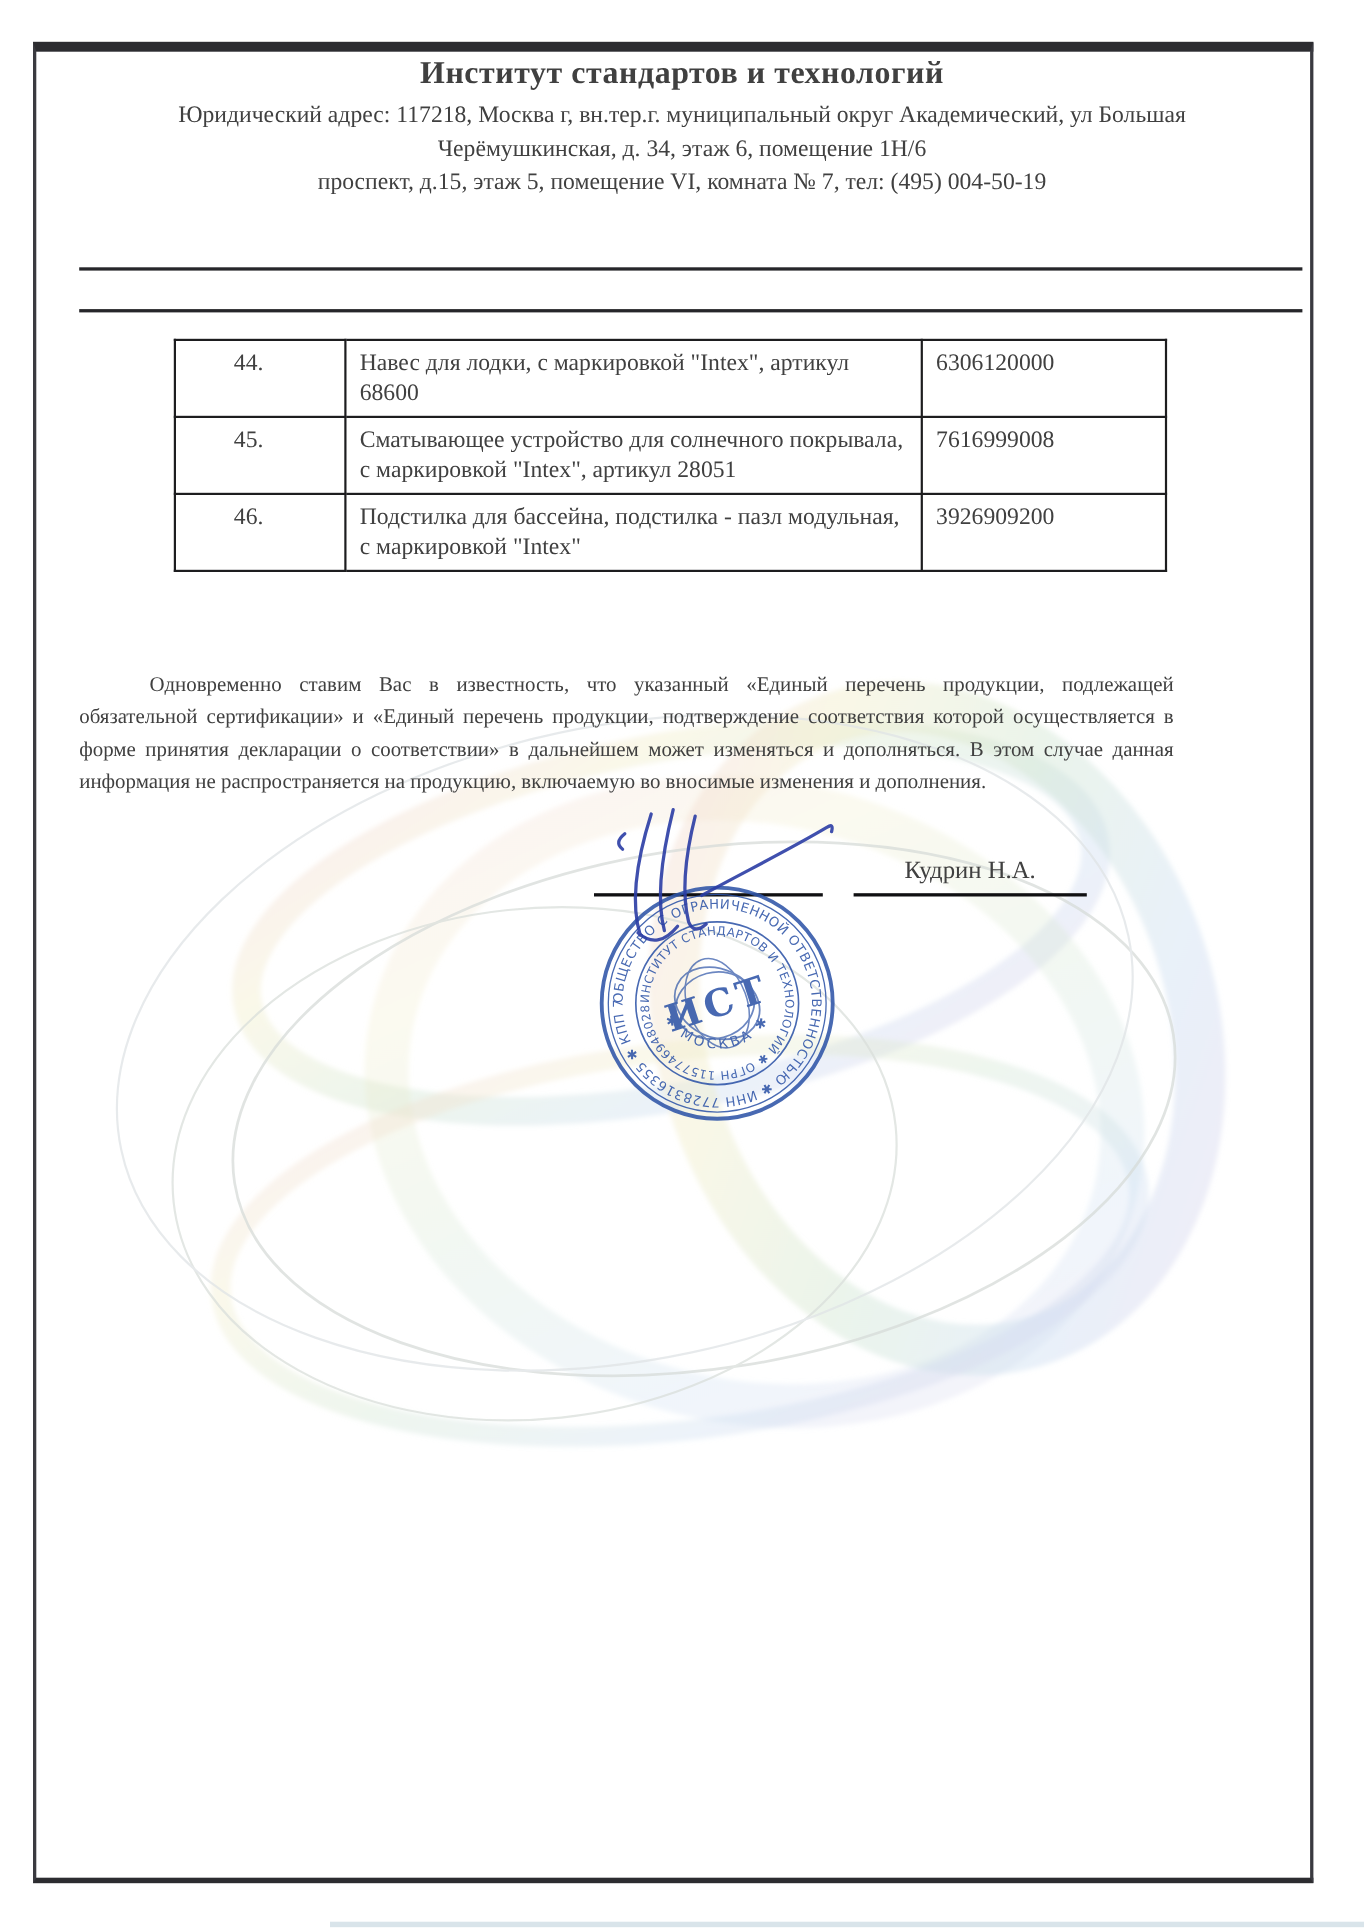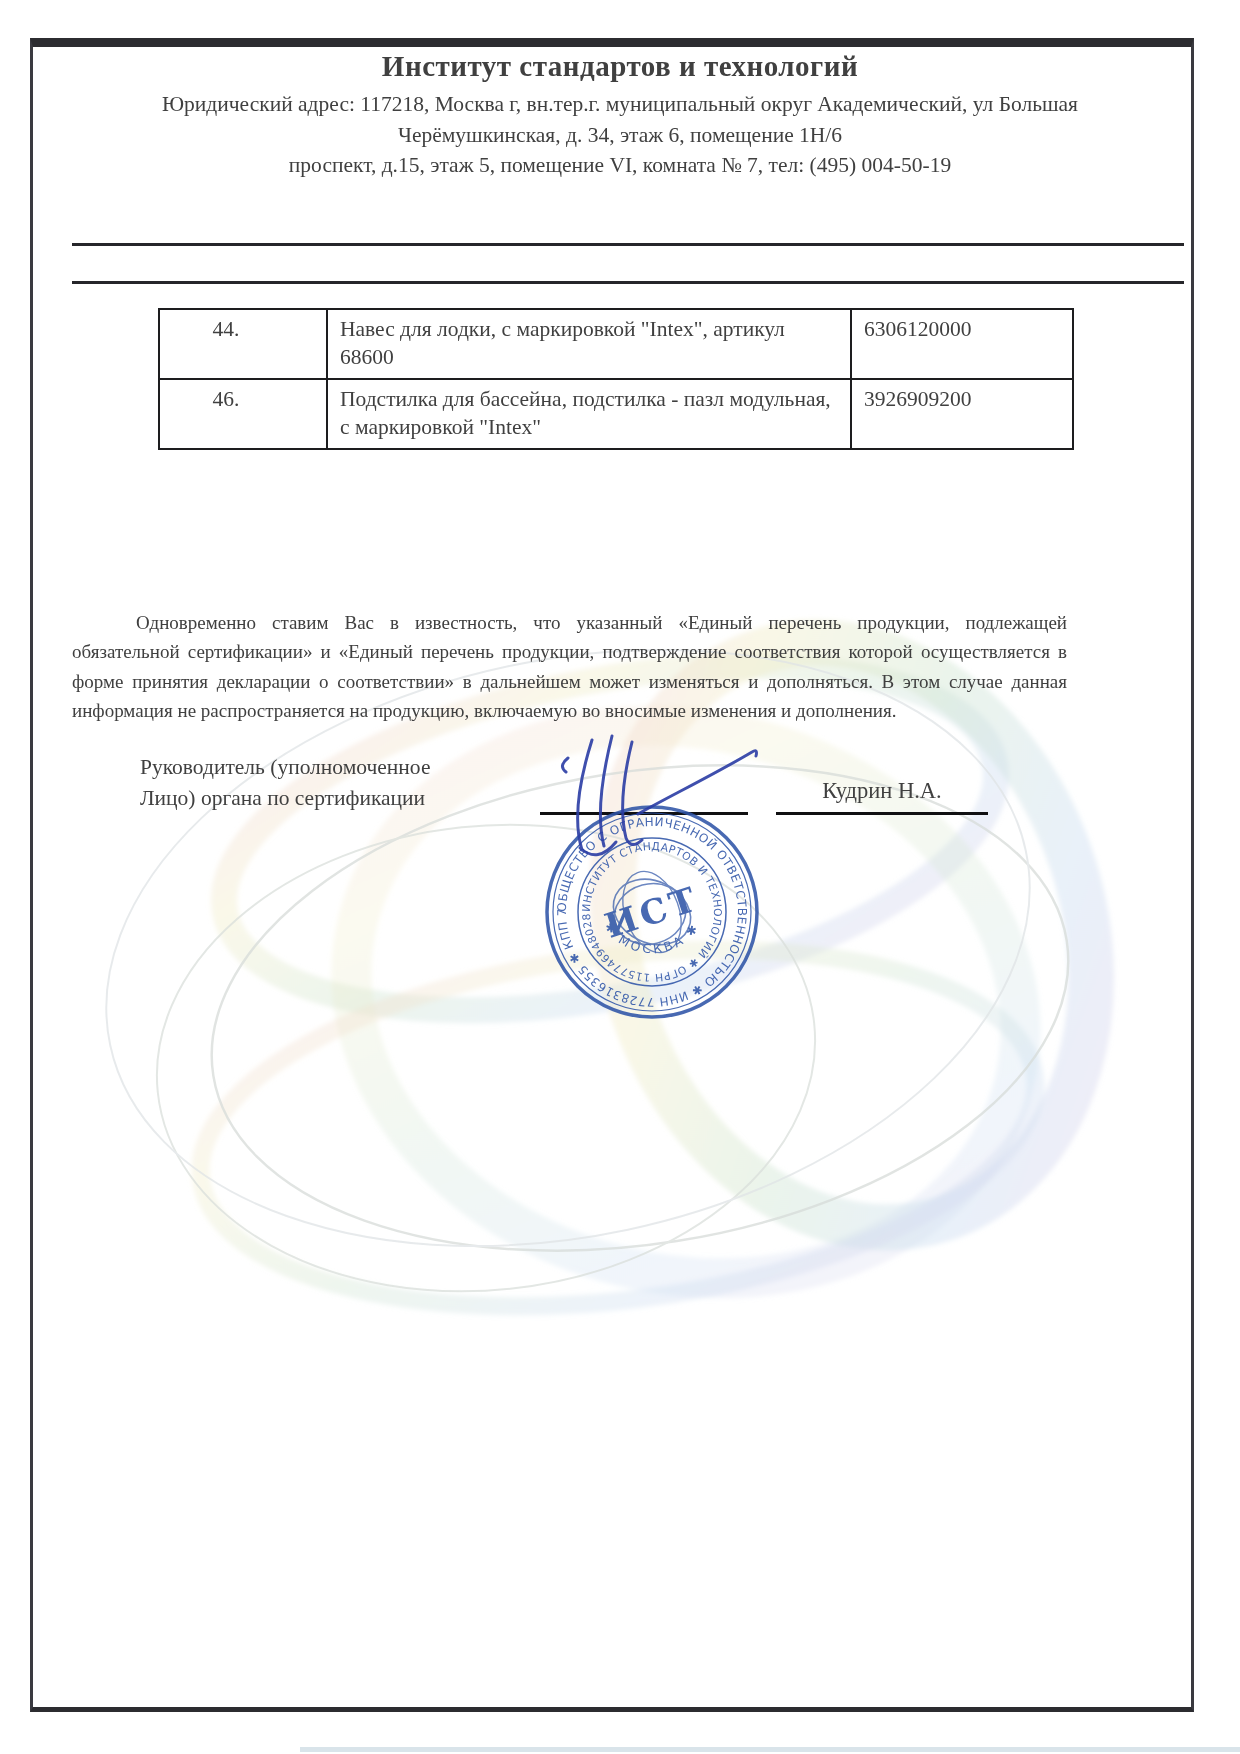--- a/index.html
+++ b/index.html
@@ -34,21 +34,21 @@
   .addr-line{font-size:21.5px;line-height:30.5px;text-align:center;}
   .rule{position:absolute;left:72px;width:1112px;height:3px;background:#26262a;z-index:2;}
   .rule-1{top:243px;}
   .rule-2{top:281px;}
   .cert-table{
     position:absolute;left:158px;top:308px;z-index:2;
     border-collapse:collapse;table-layout:fixed;width:830px;
     font-size:21.5px;line-height:28px;
   }
   .cert-table td{border:2px solid #1d1d1f;vertical-align:top;padding:5px 10px 7px 12px;}
-  .cert-table td.c-num{width:132px;text-align:center;padding-left:0;padding-right:34px;margin-top:27px;}
+  .cert-table td.c-num{width:132px;text-align:center;padding-left:0;padding-right:21px;margin-top:27px;}
   .cert-table td.c-desc{width:500px;}
   .cert-table td.c-code{width:198px;margin-top:28px;}
   .body-par{
     position:absolute;left:72px;top:576px;width:995px;z-index:2;
     font-size:19px;line-height:29.4px;text-align:justify;text-indent:64px;margin-top:32px;
   }
   .sig-label{
     position:absolute;left:140px;top:752px;width:340px;z-index:2;
     font-size:21.5px;line-height:30.5px;
   }
@@ -111,33 +111,34 @@
   <div class="rule rule-2"></div>
 
   <table class="cert-table">
     <tbody>
       <tr>
         <td class="c-num">44.</td>
         <td class="c-desc">Навес для лодки, с маркировкой "Intex", артикул 68600</td>
         <td class="c-code">6306120000</td>
       </tr>
       <tr>
+        <td class="c-num">45.</td>
+        <td class="c-desc">Сматывающее устройство для солнечного покрывала, с маркировкой "Intex", артикул 28051</td>
+        <td class="c-code">7616999008</td>
+      </tr>
+      <tr>
         <td class="c-num">46.</td>
         <td class="c-desc">Подстилка для бассейна, подстилка - пазл модульная, с маркировкой "Intex"</td>
         <td class="c-code">3926909200</td>
       </tr>
     </tbody>
   </table>
 
   <div class="body-par">Одновременно ставим Вас в известность, что указанный «Единый перечень продукции, подлежащей обязательной сертификации» и «Единый перечень продукции, подтверждение соответствия которой осуществляется в форме принятия декларации о соответствии» в дальнейшем может изменяться и дополняться. В этом случае данная информация не распространяется на продукцию, включаемую во вносимые изменения и дополнения.</div>
 
-  <div class="sig-label">
-    <div>Руководитель (уполномоченное</div>
-    <div>Лицо) органа по сертификации</div>
-  </div>
   <div class="sig-line"></div>
   <div class="sig-name">Кудрин Н.А.</div>
 
   <svg class="stamp-svg" width="224" height="224" viewBox="0 0 224 224">
     <defs>
       <path id="outerRing" d="M 26,112 A 86,86 0 1 1 198,112 A 86,86 0 1 1 26,112" fill="none"></path>
       <path id="innerRing" d="M 50,112 A 62,62 0 1 1 174,112 A 62,62 0 1 1 50,112" fill="none"></path>
       <path id="bottomArc" d="M 58,112 A 56,56 0 0 0 166,112" fill="none"></path>
     </defs>
     <g fill="none" stroke="#2f55a8">

